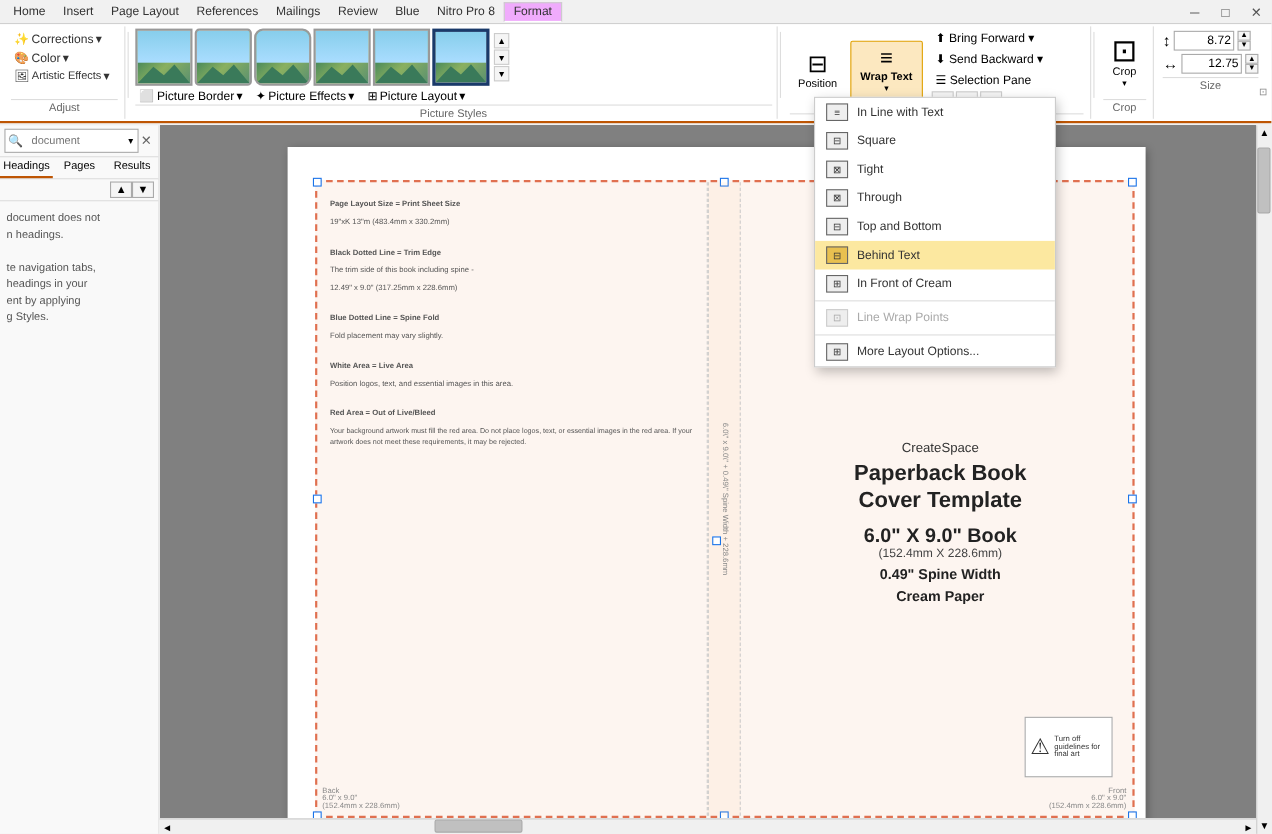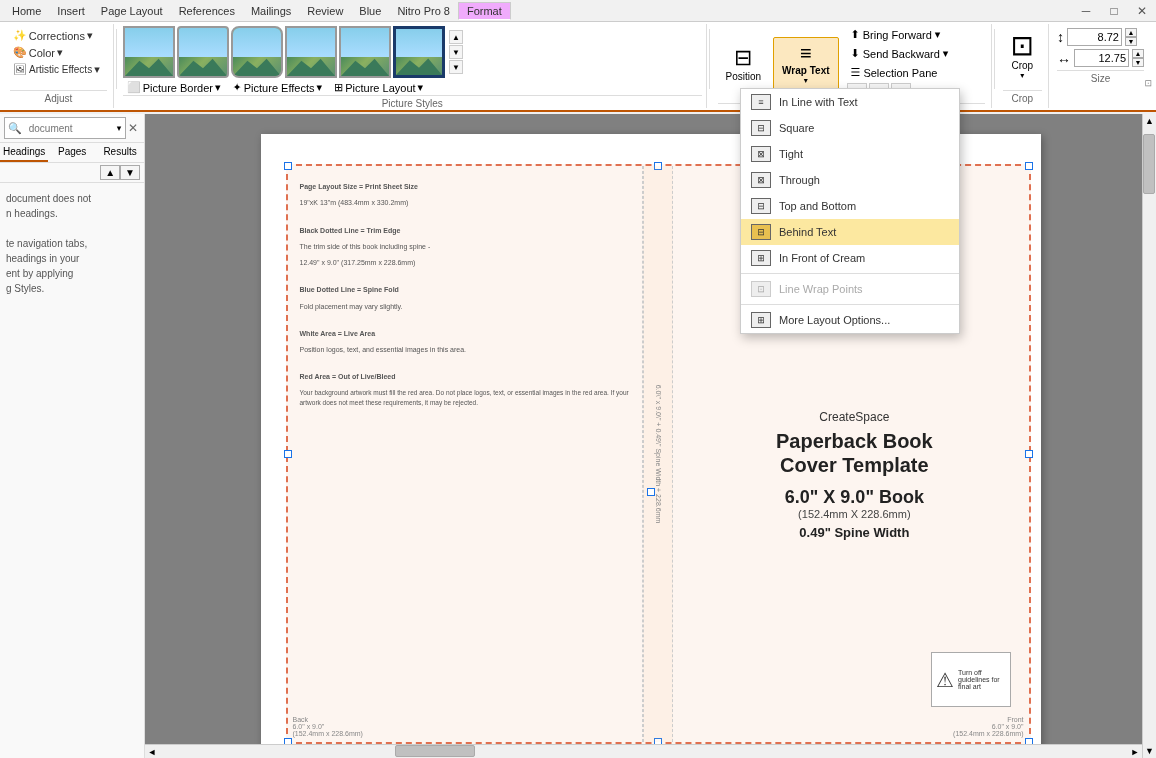--- a/index.html
+++ b/index.html
@@ -819,20 +819,21 @@
       <div class="cover-right-panel">
         <div class="cover-right-content">
           <div class="cover-brand">CreateSpace</div>
           <div class="cover-main-title">
             <span>Paperback Book</span><br>
             <span>Cover Template</span>
           </div>
           <div class="cover-book-size">6.0" X 9.0" Book</div>
           <div class="cover-book-size-mm">(152.4mm X 228.6mm)</div>
           <div class="cover-spine-width">0.49" Spine Width</div>
+          <div class="cover-paper">Cream Paper</div>
         </div>
 
         <div class="warning-box">
           <span class="warning-icon">⚠</span>
           <span style="font-size:7px;">Turn off guidelines for final art</span>
         </div>
 
         <div class="corner-label" style="bottom:5px;right:5px;text-align:right;">
           <div>Front</div>
           <div>6.0" x 9.0"</div>

